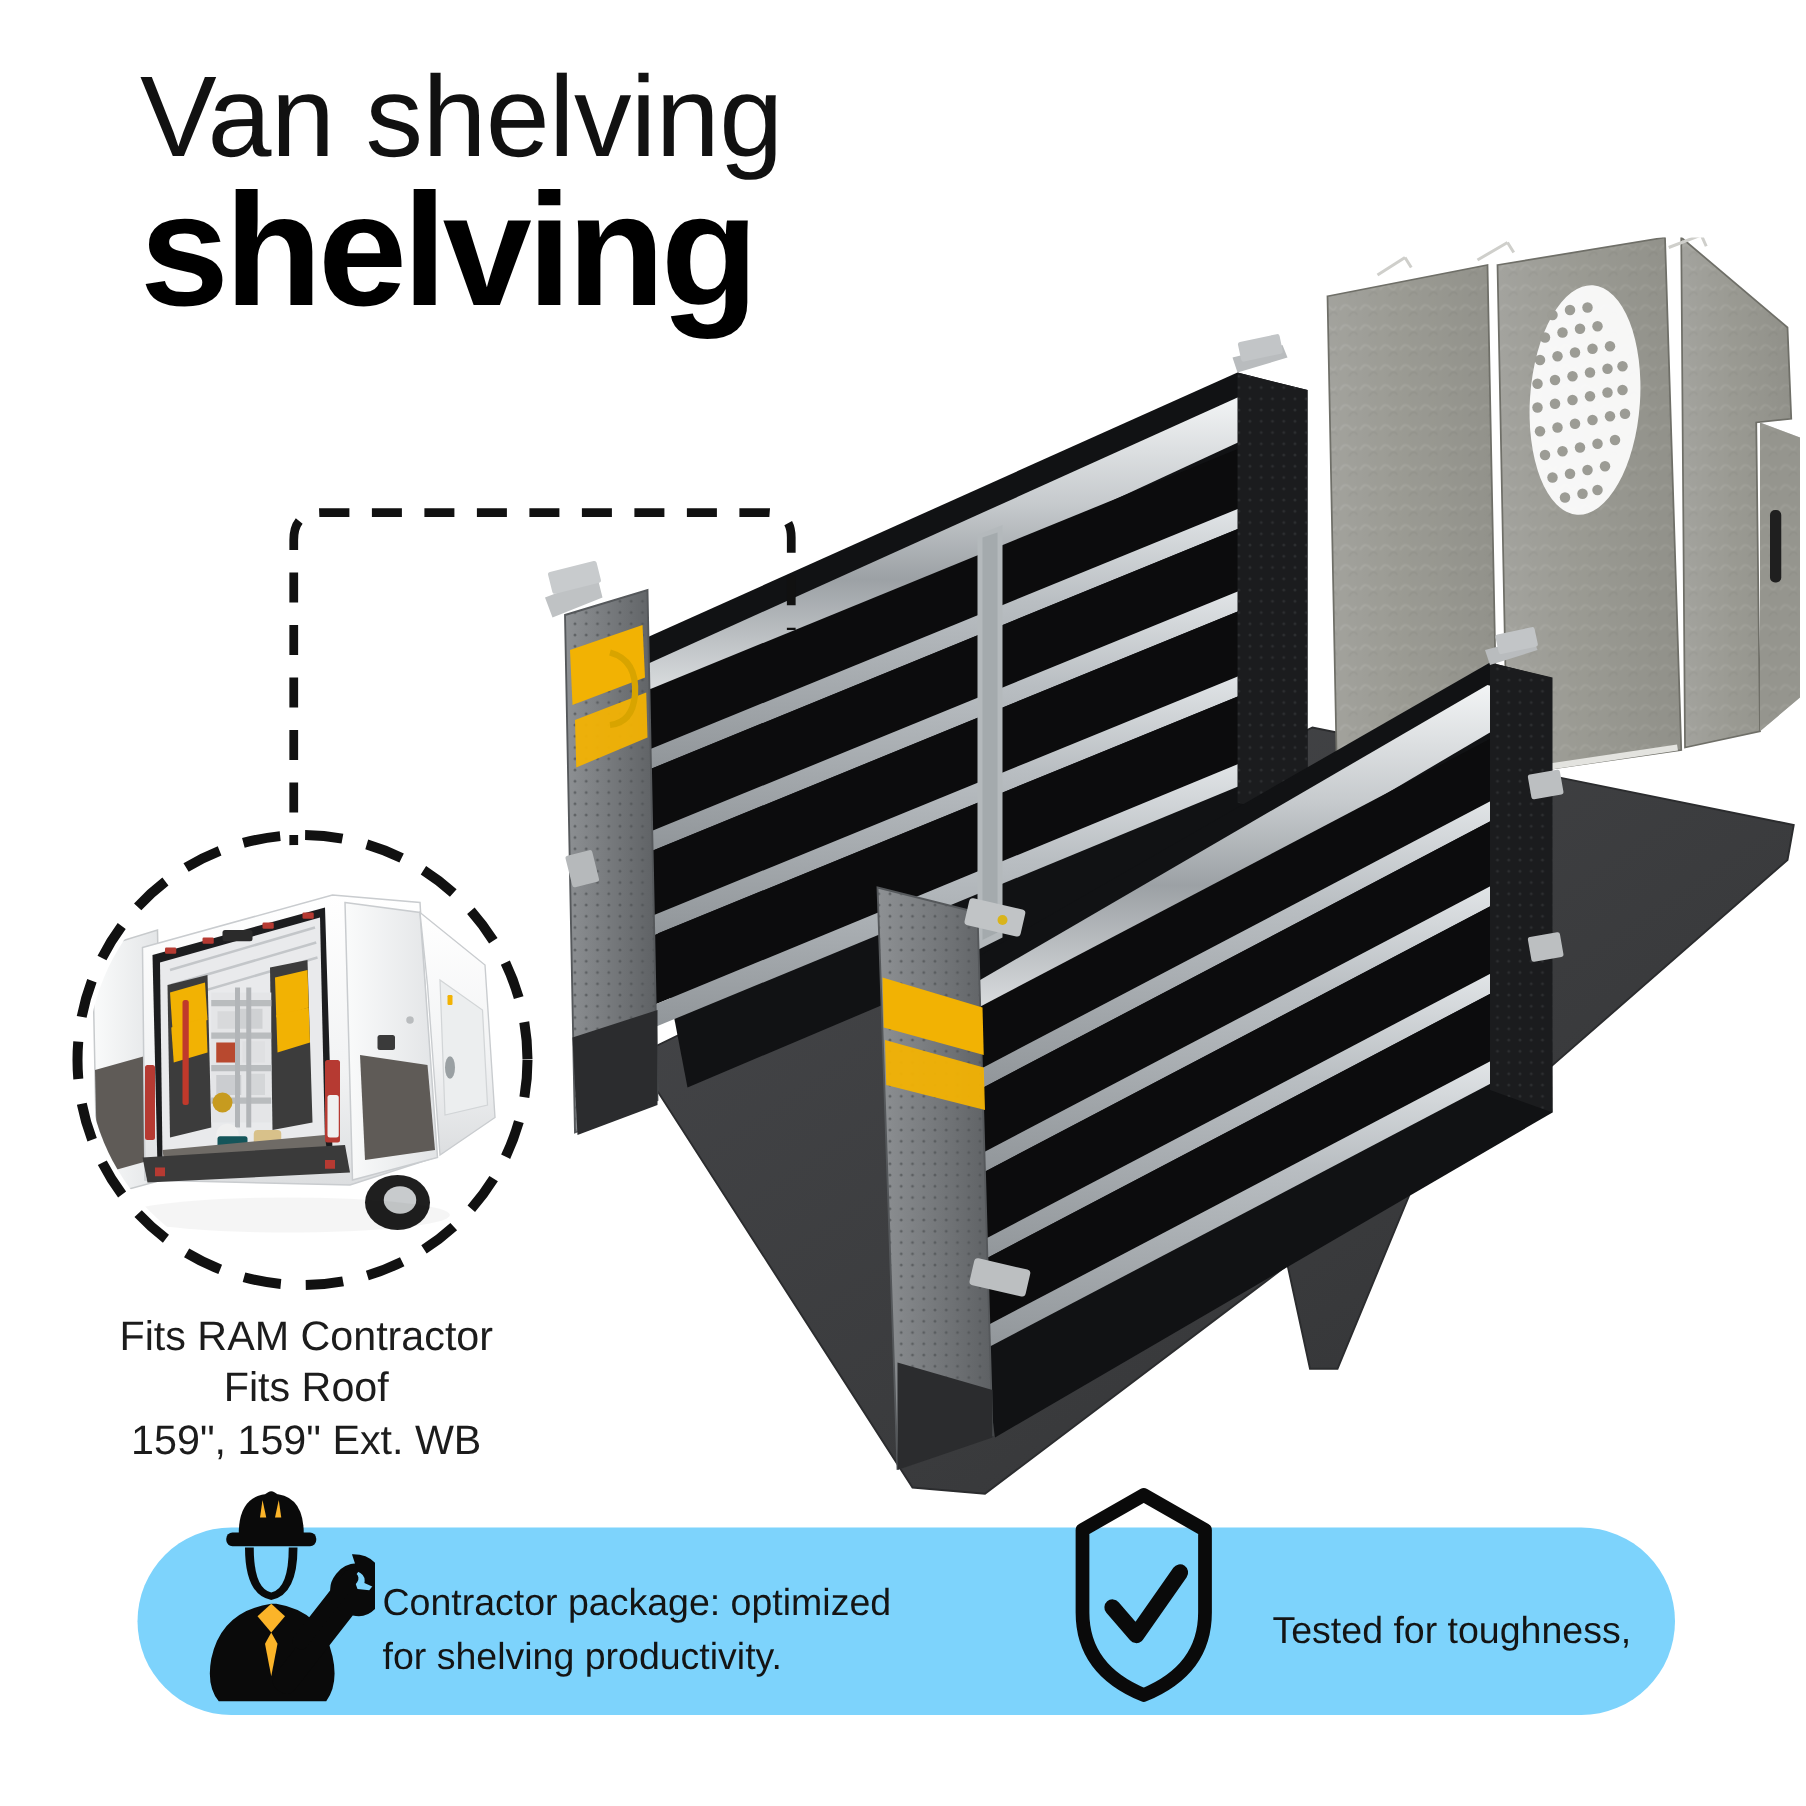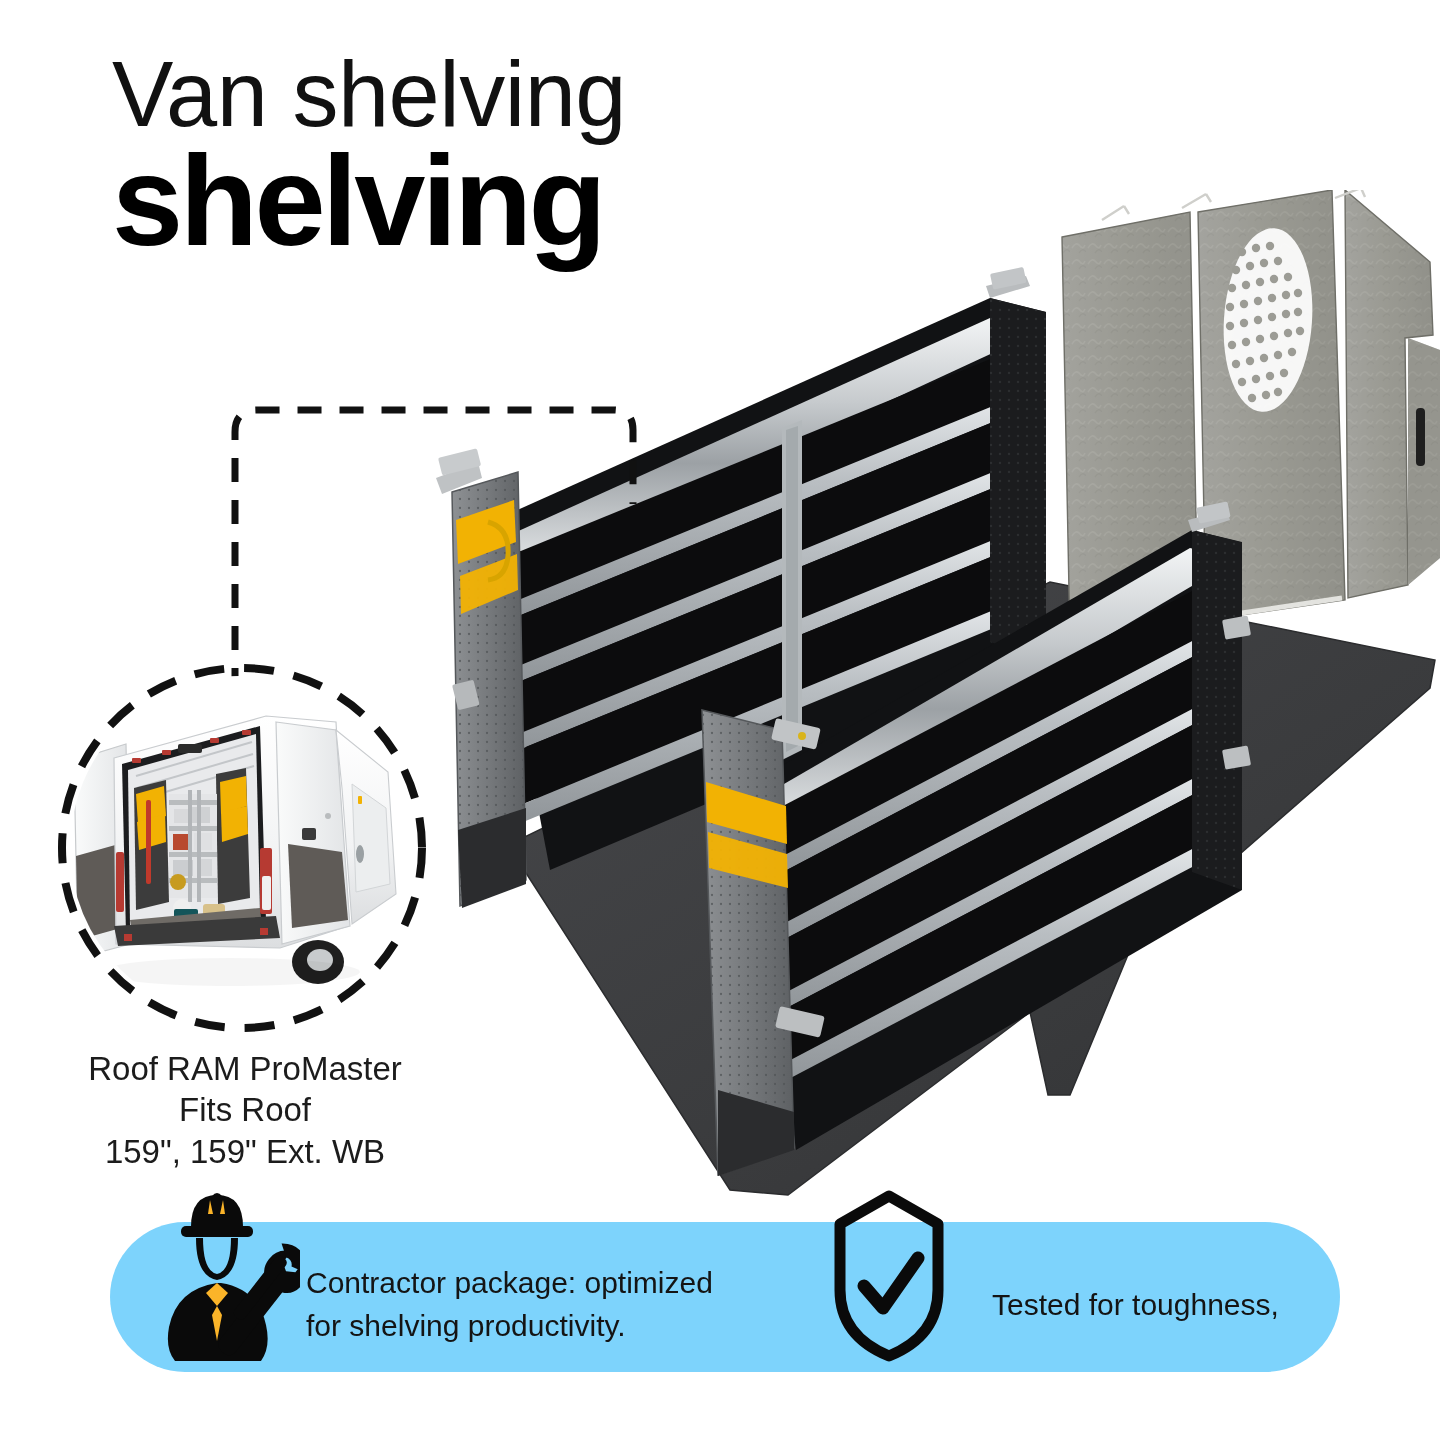--- a/index.html
+++ b/index.html
@@ -35,21 +35,21 @@
   #circle-dash{position:absolute;inset:0;}
   #connector{position:absolute;left:225px;top:392px;width:420px;height:300px;pointer-events:none;}
 
   
   #banner{
     position:absolute;left:110px;top:1222px;width:1230px;height:150px;
     background:#7dd3fc;border-radius:75px;
   }
   .feature{position:absolute;display:flex;align-items:center;}
   #feature-1{left:40px;top:-40px;}
-  #feature-2{left:704px;top:-40px;text-align:right;}
+  #feature-2{left:730px;top:-40px;text-align:right;}
   .feature .ic{width:150px;height:190px;flex:none;position:relative;}
   .feature .txt{
     font-size:30px;line-height:1.42;color:#141414;font-weight:400;
     margin-left:6px;margin-top:56px;white-space:nowrap;
   }
   #feature-2 .txt{margin-left:28px;}
 
   
   #product{position:absolute;left:430px;top:190px;width:1010px;height:1030px;}
 </style>
@@ -397,21 +397,21 @@
         <ellipse cx="160" cy="296" rx="130" ry="14" fill="#000" opacity="0.04"></ellipse>
       </svg>
     </div>
 
     <svg id="circle-dash" viewBox="0 0 372 372">
       <circle cx="186" cy="186" r="180" fill="none" stroke="#111111" stroke-width="8" stroke-dasharray="30 20"></circle>
     </svg>
   </div>
 
   <div id="fit-caption">
-    <div>Roof RAM ProMaster</div>
+    <div>Fits RAM Contractor</div>
     <div>Fits Roof</div>
     <div>159", 159" Ext. WB</div>
   </div>
 
   <div id="banner">
 
     <div class="feature" id="feature-1">
       <div class="ic">
         <svg viewBox="0 0 150 190" width="150" height="190">
           <g fill="#0a0a0a">

